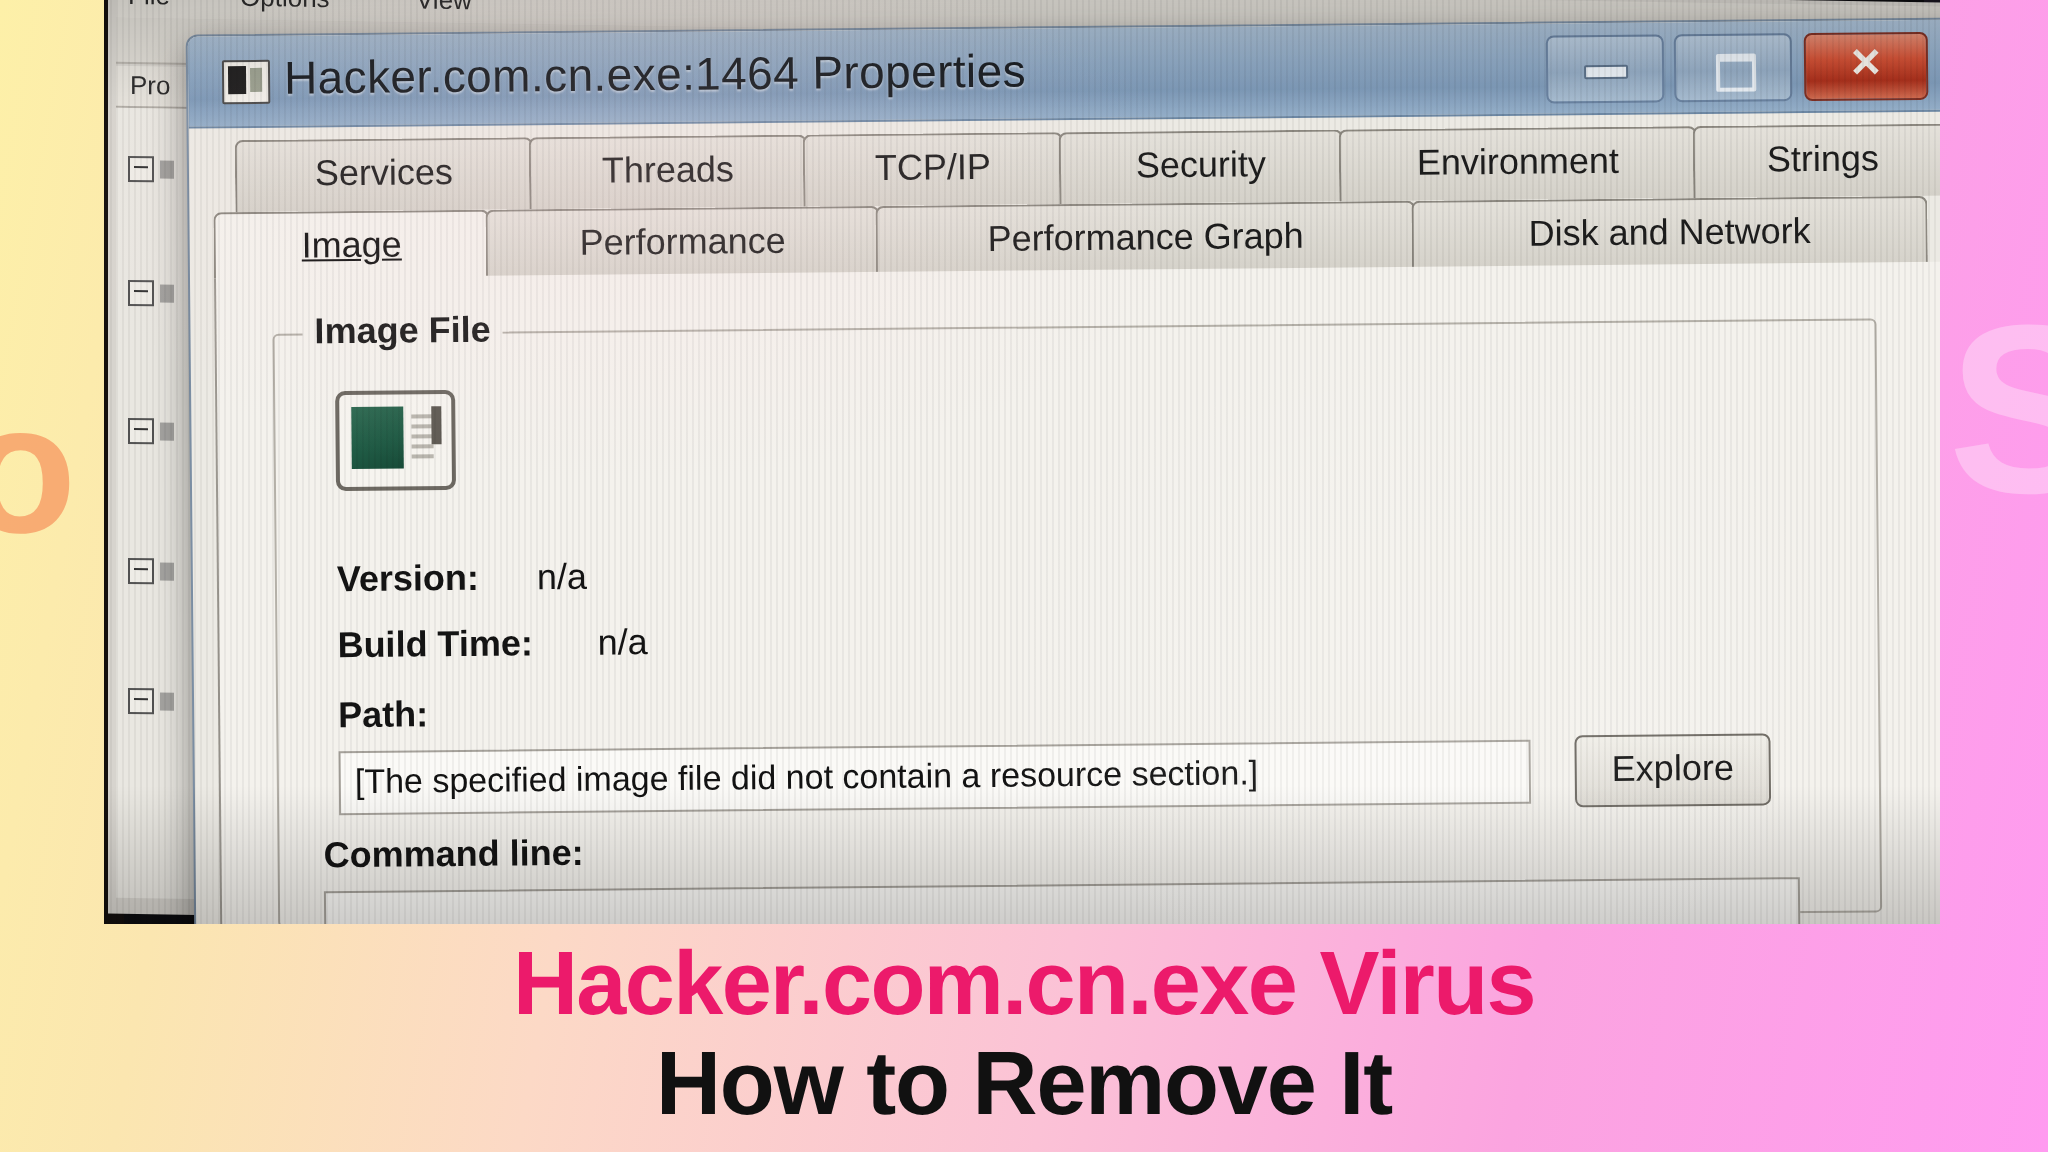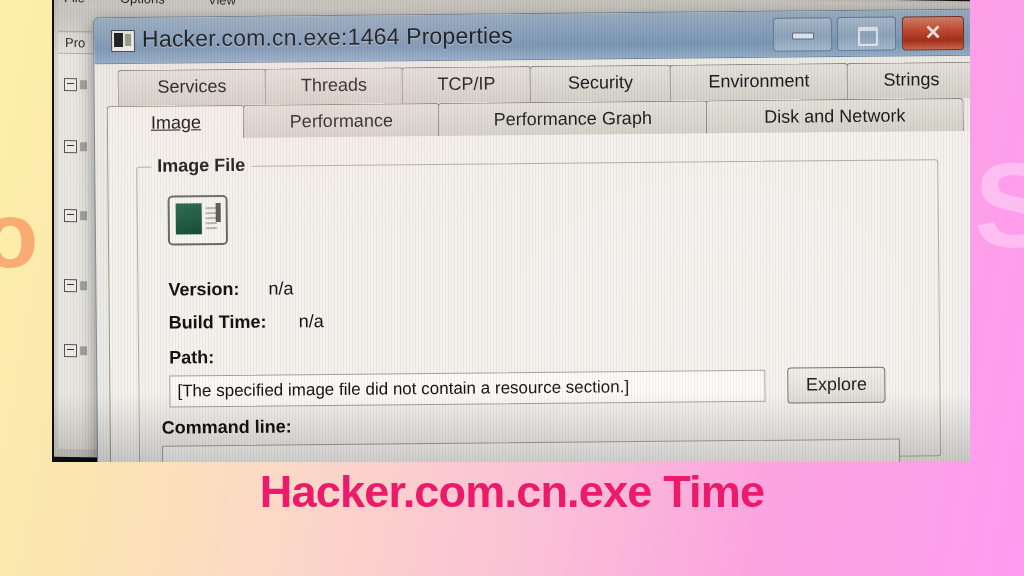--- a/index.html
+++ b/index.html
@@ -276,16 +276,17 @@
         </div>
 
       </div>
     </div>
 
     <div class="scanlines"></div>
     <div class="glare"></div>
   </div>
 
   <div class="caption">
-    <div class="cap1">Hacker.com.cn.exe Time</div>
+    <div class="cap1">Hacker.com.cn.exe Virus</div>
+    <div class="cap2">How to Remove It</div>
   </div>
 
 </div>
 
 </body></html>

